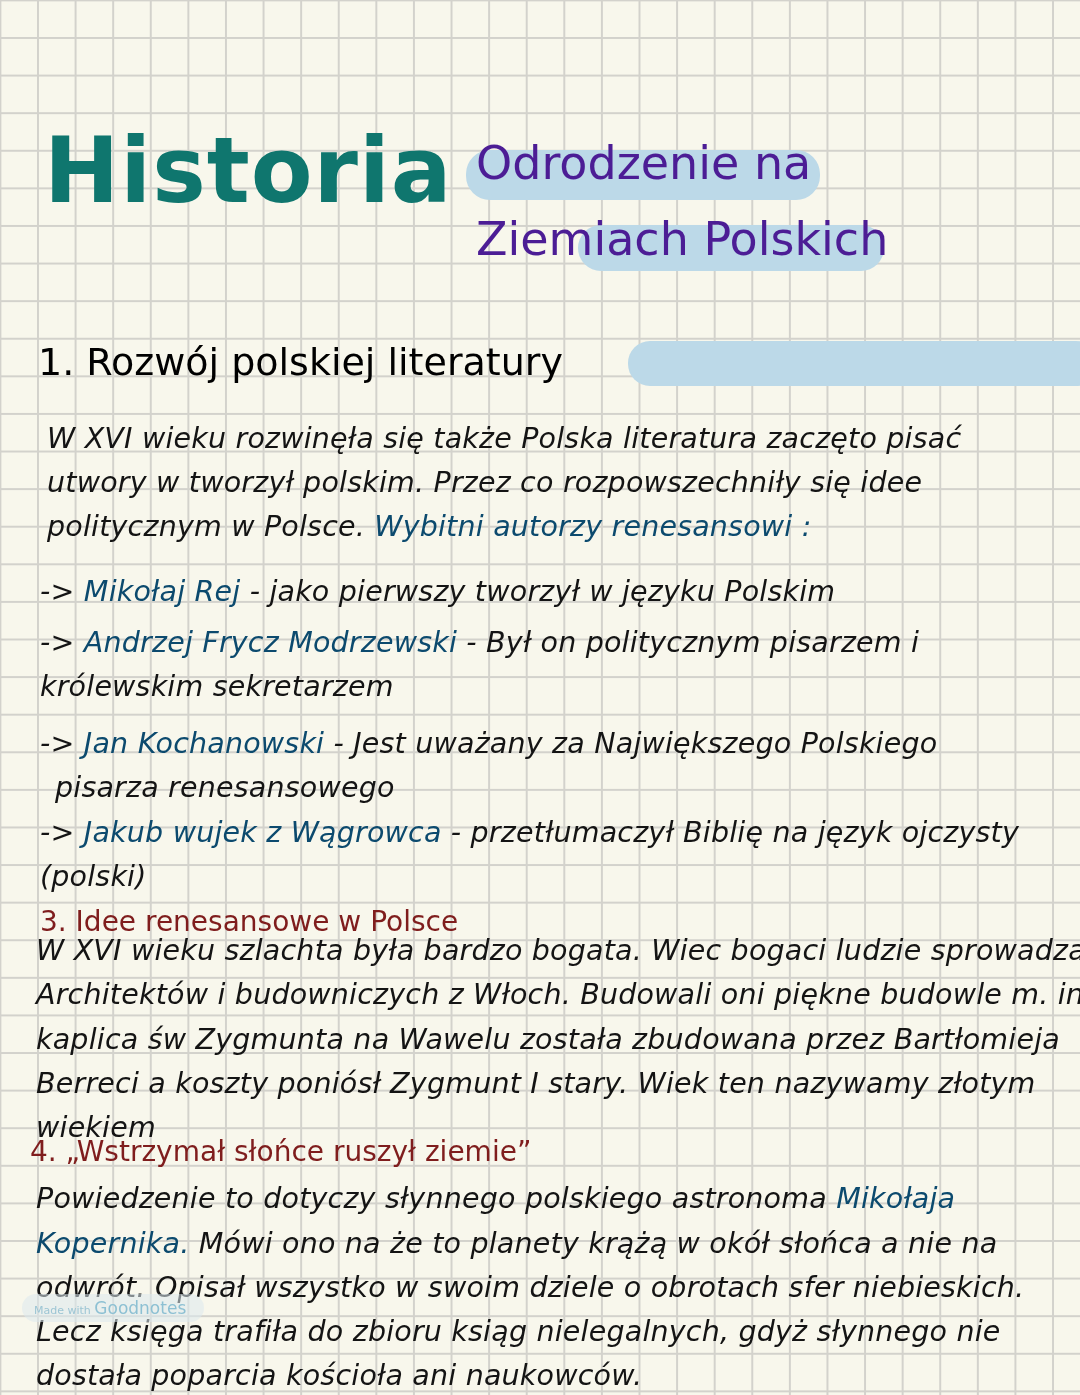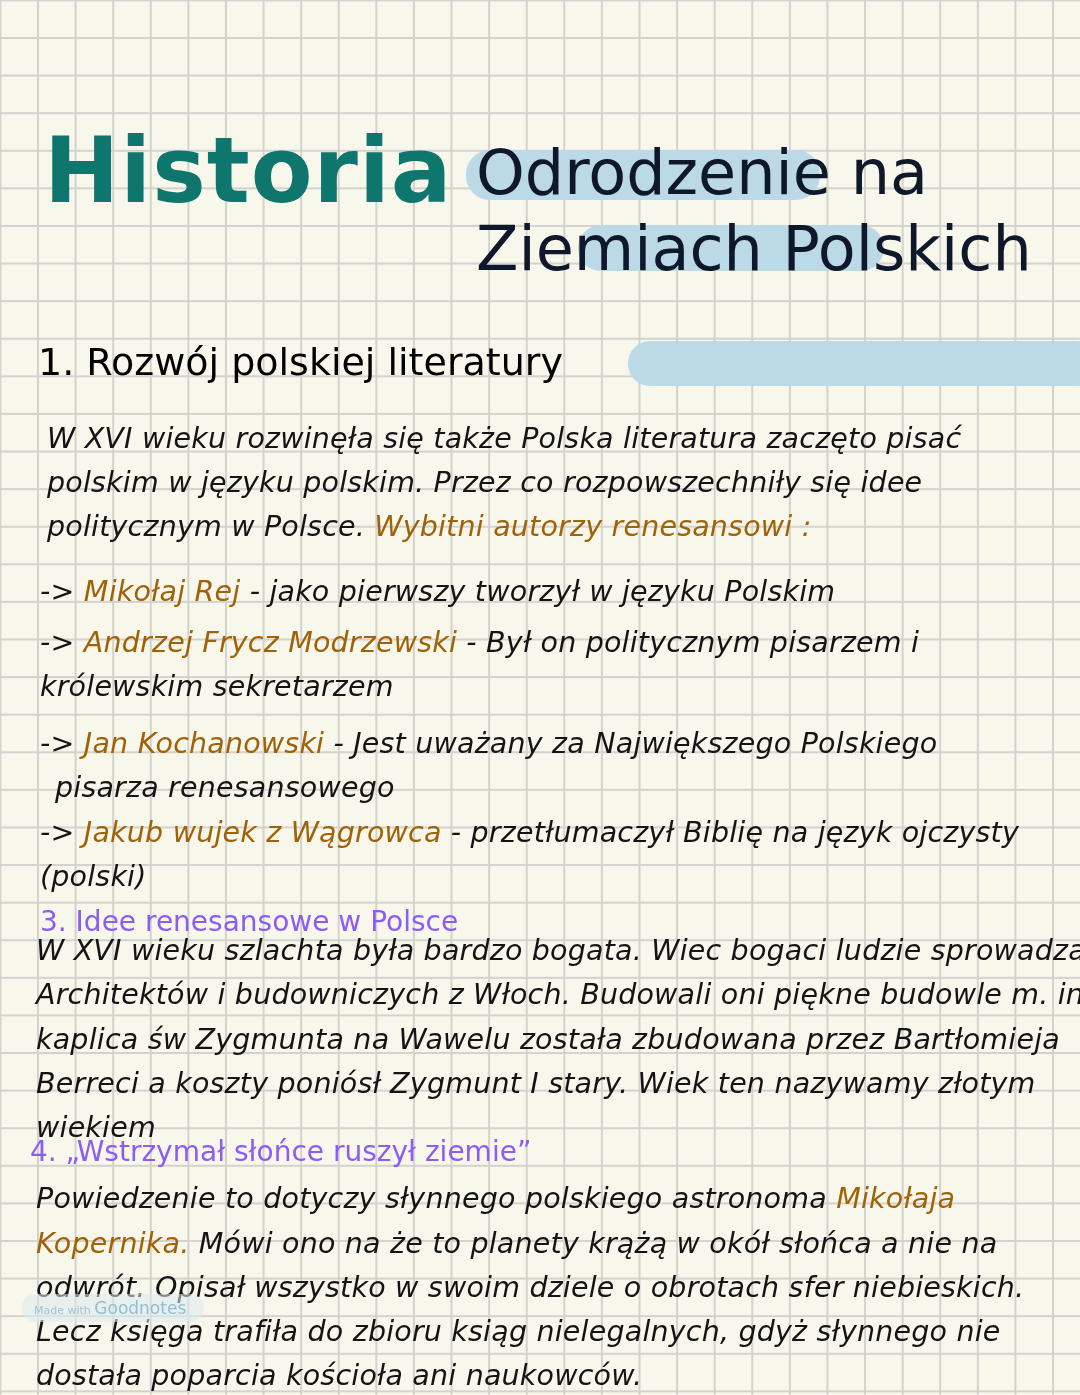--- a/index.html
+++ b/index.html
@@ -13,27 +13,27 @@
     background-position:37px 37px;
     font-family:"DejaVu Sans", sans-serif;
     color:#111;
   }
   .abs { position:absolute; white-space:nowrap; }
   .title {
     left:44px; top:118px; font-size:90px; font-weight:bold; letter-spacing:1px;
     color:#0f766e;
   }
   .hl { position:absolute; background:#bcd9e8; border-radius:24px; }
-  .subtitle { font-size:62px; color:#0f172a; }
+  .subtitle { font-size:46px; color:#4c1d95; }
   .section-head {
     font-size:38px; color:#000000;
   }
   .body-text { font-size:28.5px; color:#141414; letter-spacing:0.2px;font-style:italic; }
-  .name { color:#a16207; }
-  .small-head { font-size:28px; color:#8b5cf6; }
+  .name { color:#0c4a6e; }
+  .small-head { font-size:28px; color:#7f1d1d; }
   .watermark {
     left:22px; top:1294px; width:170px; height:28px; border-radius:14px;
     background:rgba(220,233,238,0.55);
     font-size:11px; color:#9cc5d4; padding-left:12px; line-height:28px;
   }
   .watermark .brand { font-size:17px; color:#8dc0d3; }
 </style>
 </head>
 <body>
 
@@ -41,21 +41,21 @@
 
 <div class="hl" style="left:466px;top:150px;width:354px;height:50px;"></div>
 <div class="hl" style="left:578px;top:225px;width:306px;height:46px;"></div>
 <div class="abs subtitle" style="left:476px;top:136px;">Odrodzenie na</div>
 <div class="abs subtitle" style="left:476px;top:212px;">Ziemiach Polskich</div>
 
 <div class="abs section-head" style="left:38px;top:340px;">1.  Rozwój polskiej literatury</div>
 <div class="hl" style="left:628px;top:341px;width:470px;height:45px;border-radius:22px;"></div>
 
 <div class="abs body-text" style="left:47px;top:422px;">W XVI wieku rozwinęła się także Polska literatura zaczęto pisać</div>
-<div class="abs body-text" style="left:47px;top:466px;">polskim w języku polskim. Przez co rozpowszechniły się idee</div>
+<div class="abs body-text" style="left:47px;top:466px;">utwory w tworzył polskim. Przez co rozpowszechniły się idee</div>
 <div class="abs body-text" style="left:47px;top:510px;">
   <span>politycznym w Polsce. </span><span class="name">Wybitni autorzy renesansowi :</span>
 </div>
 
 <div class="abs body-text" style="left:40px;top:575px;">
   <span>-&gt;</span>
   <span class="name">Mikołaj Rej</span><span> - jako pierwszy tworzył w języku Polskim</span>
 </div>
 
 <div class="abs body-text" style="left:40px;top:626px;">

